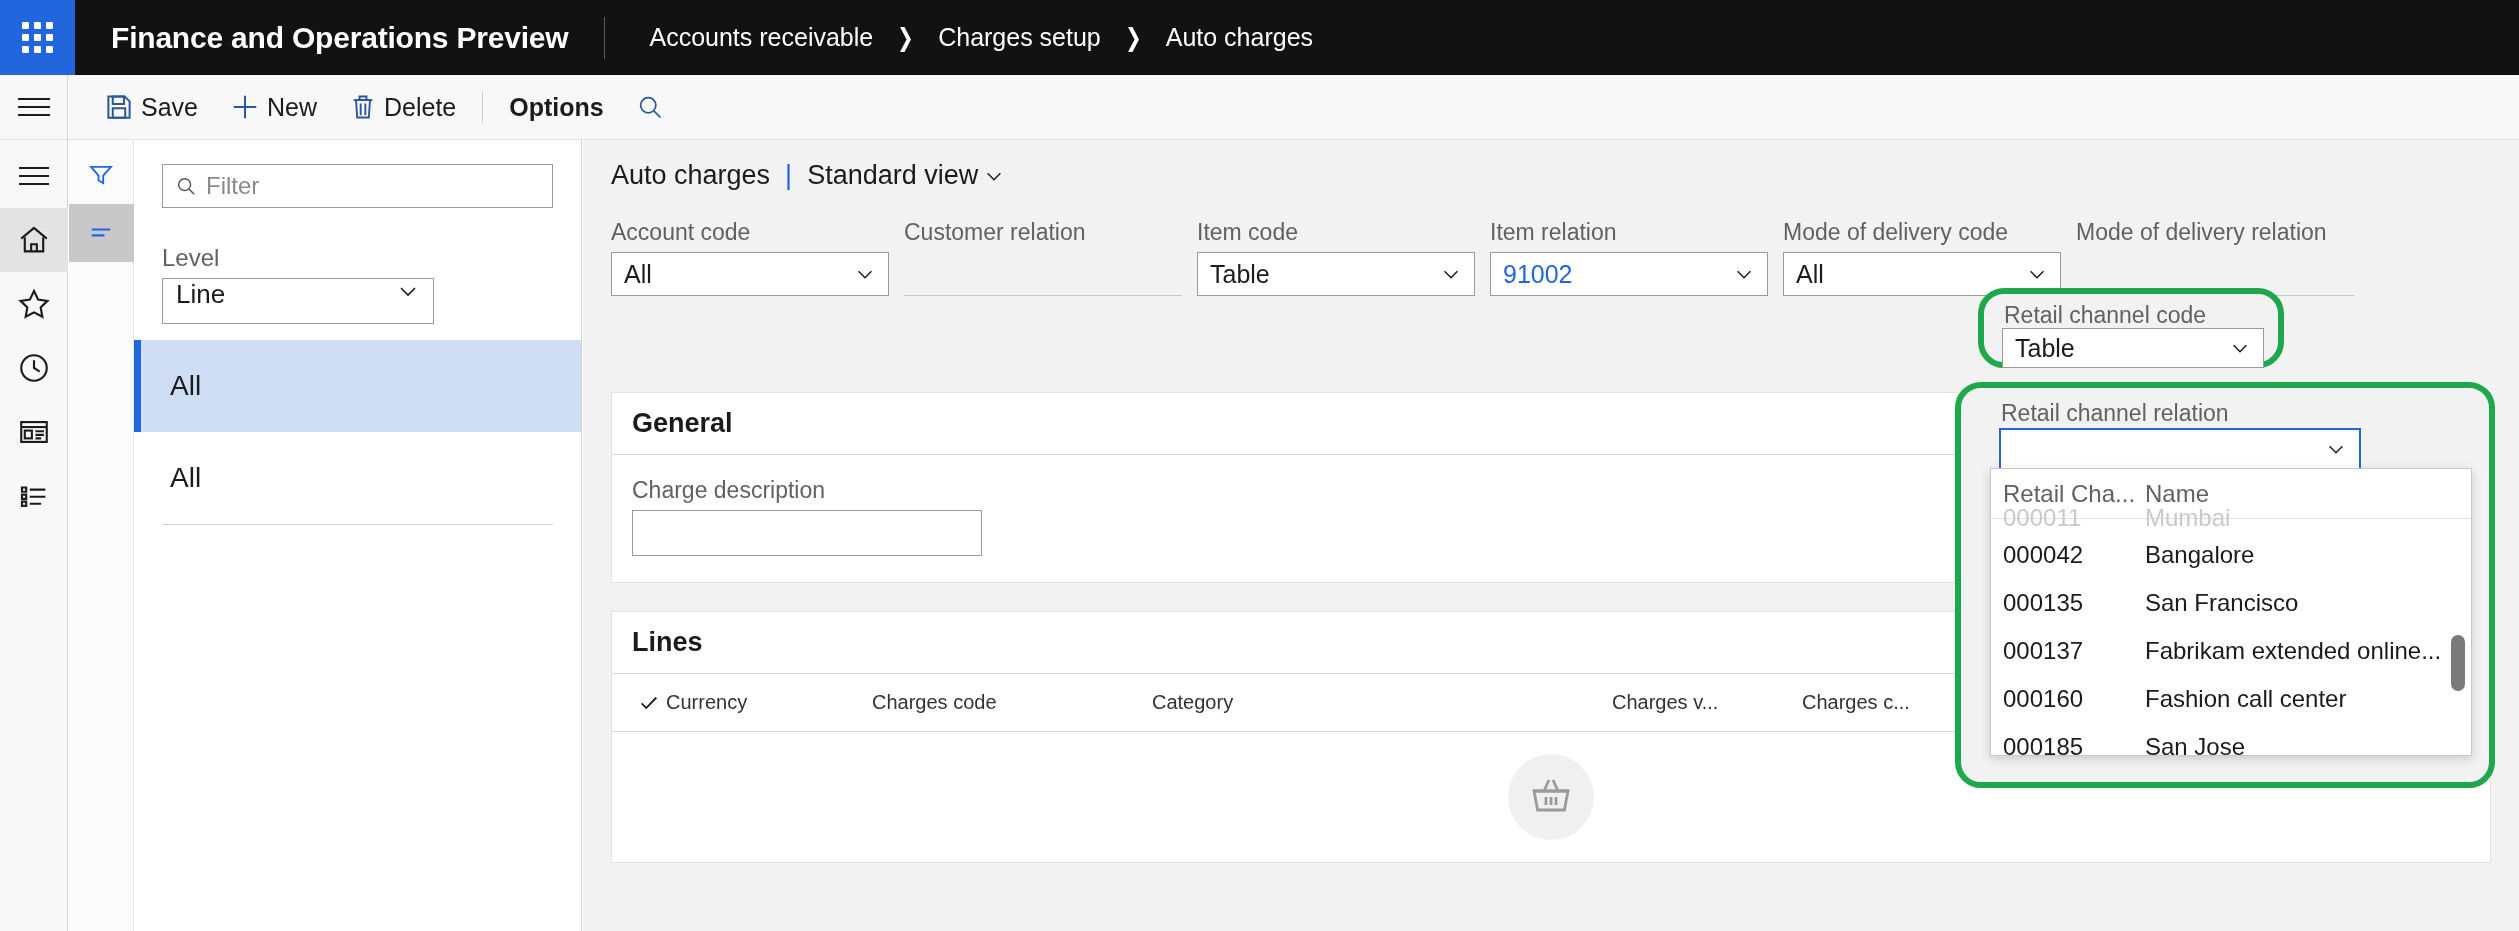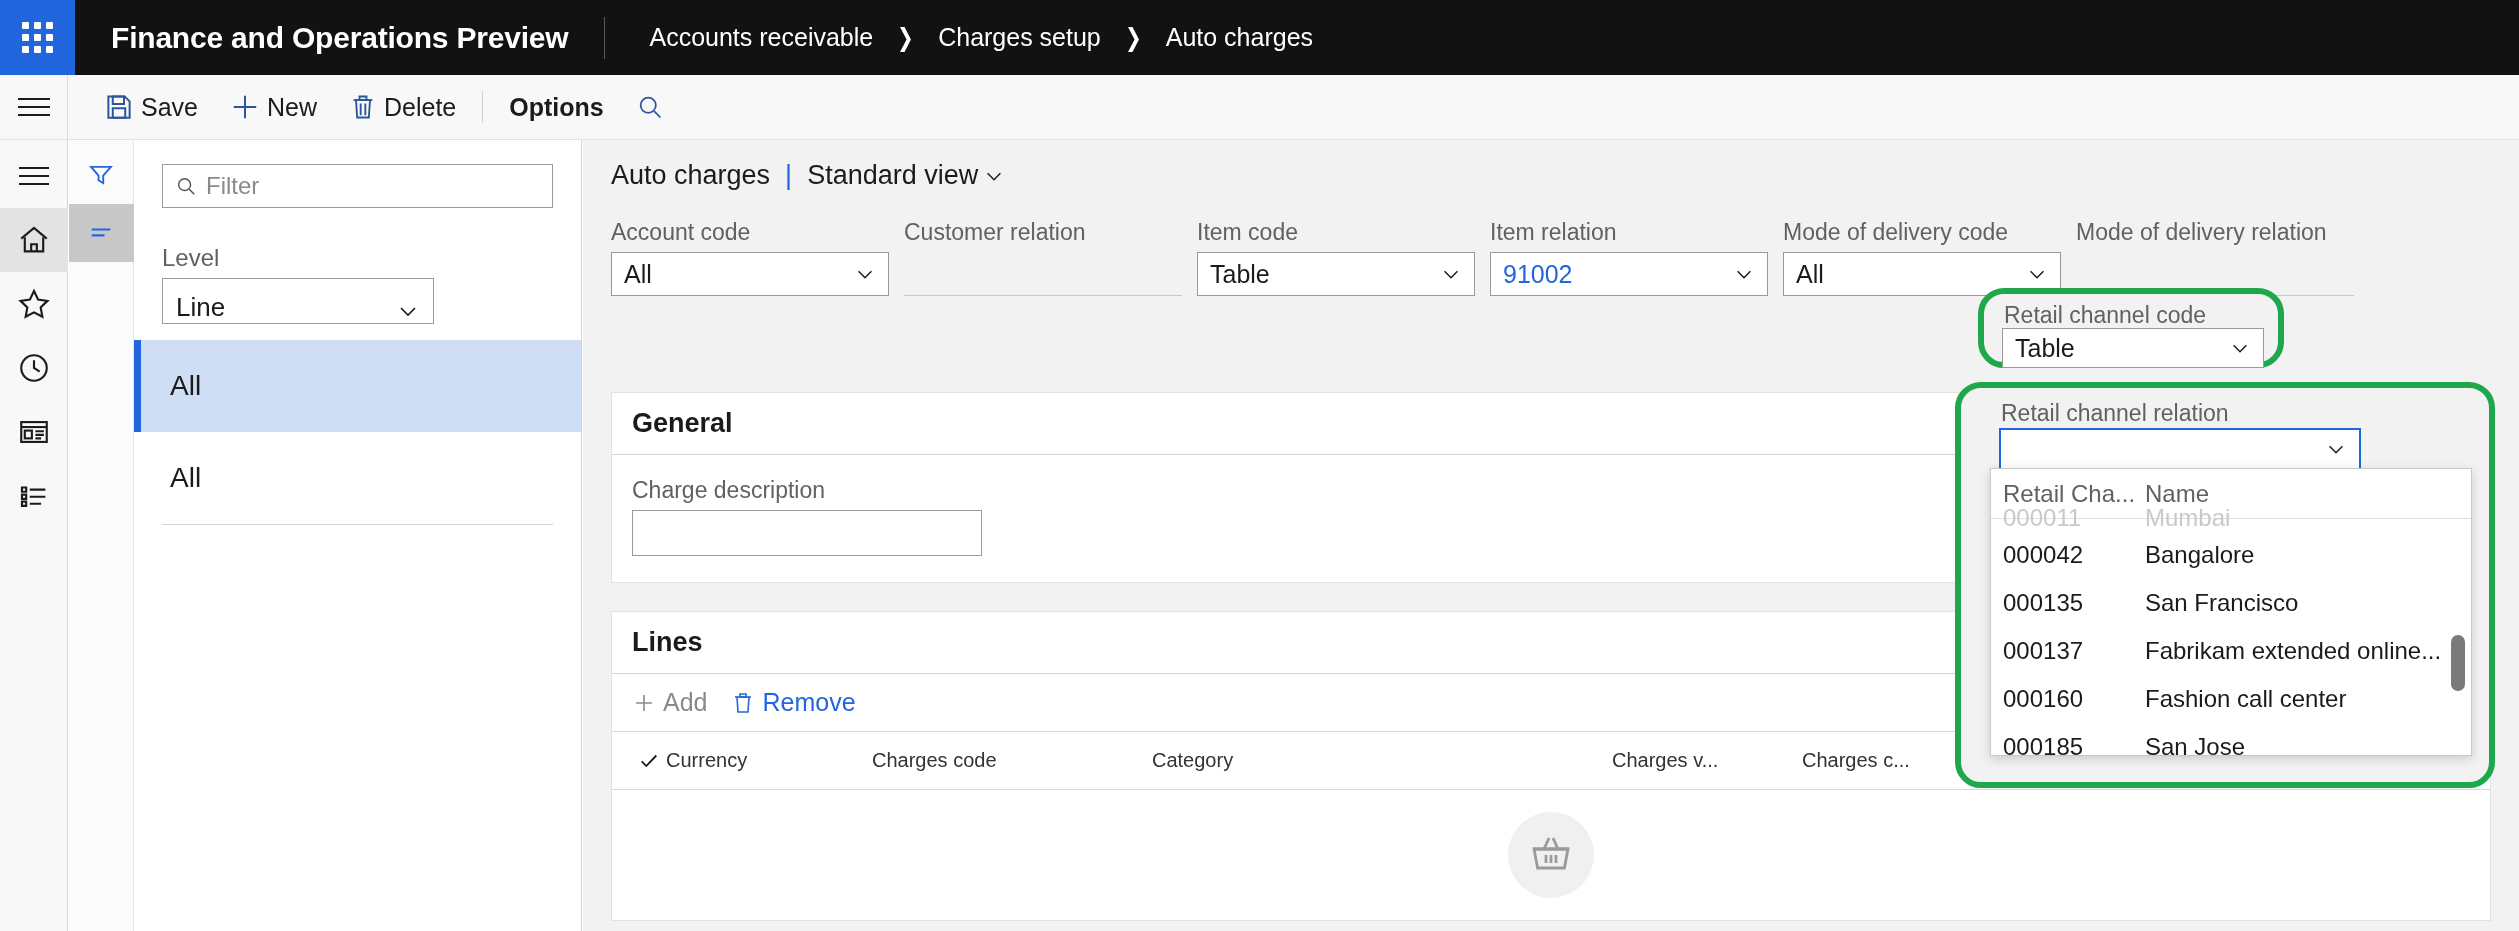--- a/index.html
+++ b/index.html
@@ -146,21 +146,21 @@
   .filter-box input::placeholder { color: #8a8a8a; }
   .level-label {
     margin: 36px 0 6px 28px;
     font-size: 24px; color: #616161;
   }
   .level-select {
     margin-left: 28px;
     width: 272px; height: 46px;
     border: 1px solid #9a9a9a;
     background: #ffffff;
-    display: flex; align-items: flex-end; justify-content: space-between;
+    display: flex; align-items: flex-start; justify-content: space-between;
     padding: 0 13px;
     font-size: 26px; color: #1b1b1b;
     cursor: pointer;
   }
   .list-rows { margin-top: 16px; }
   .list-row {
     height: 92px;
     display: flex; align-items: center;
     font-size: 28px; color: #1b1b1b;
     padding-left: 36px;
@@ -614,40 +614,20 @@
       <div class="cd-label">Charge description</div>
       <div class="cd-input"></div>
     </div>
   </div>
 
   <div class="section">
     <div class="section-head">
       <span>Lines</span>
     </div>
 
-    <div class="grid-toolbar">
-      <div class="gt-btn gt-add">
-        <span class="ico">
-          <svg width="24" height="24" viewBox="0 0 24 24" stroke="#8a8a8a" stroke-width="1.6">
-              <path d="M12 4v16M4 12h16"></path>
-            </svg>
-        </span>
-        <span>Add</span>
-      </div>
-      <div class="gt-btn gt-remove">
-        <span class="ico">
-          <svg width="24" height="24" viewBox="0 0 24 24" fill="none" stroke="#2266dd" stroke-width="1.6">
-            <path d="M4 6h16"></path>
-              <path d="M6 6l1 15h10l1-15"></path>
-              <path d="M9 3h6v3H9z"></path>
-          </svg>
-        </span>
-        <span>Remove</span>
-      </div>
-    </div>
 
     <div class="grid-head">
       <span class="ico" style="width:34px">
         <svg width="22" height="22" viewBox="0 0 24 24" fill="none" stroke="#1b1b1b" stroke-width="2">
             <path d="M4 12.5l5 5L20 6"></path>
           </svg>
       </span>
       <span class="gh" style="width:206px">Currency</span>
       <span class="gh" style="width:280px">Charges code</span>
       <span class="gh" style="width:460px">Category</span>

